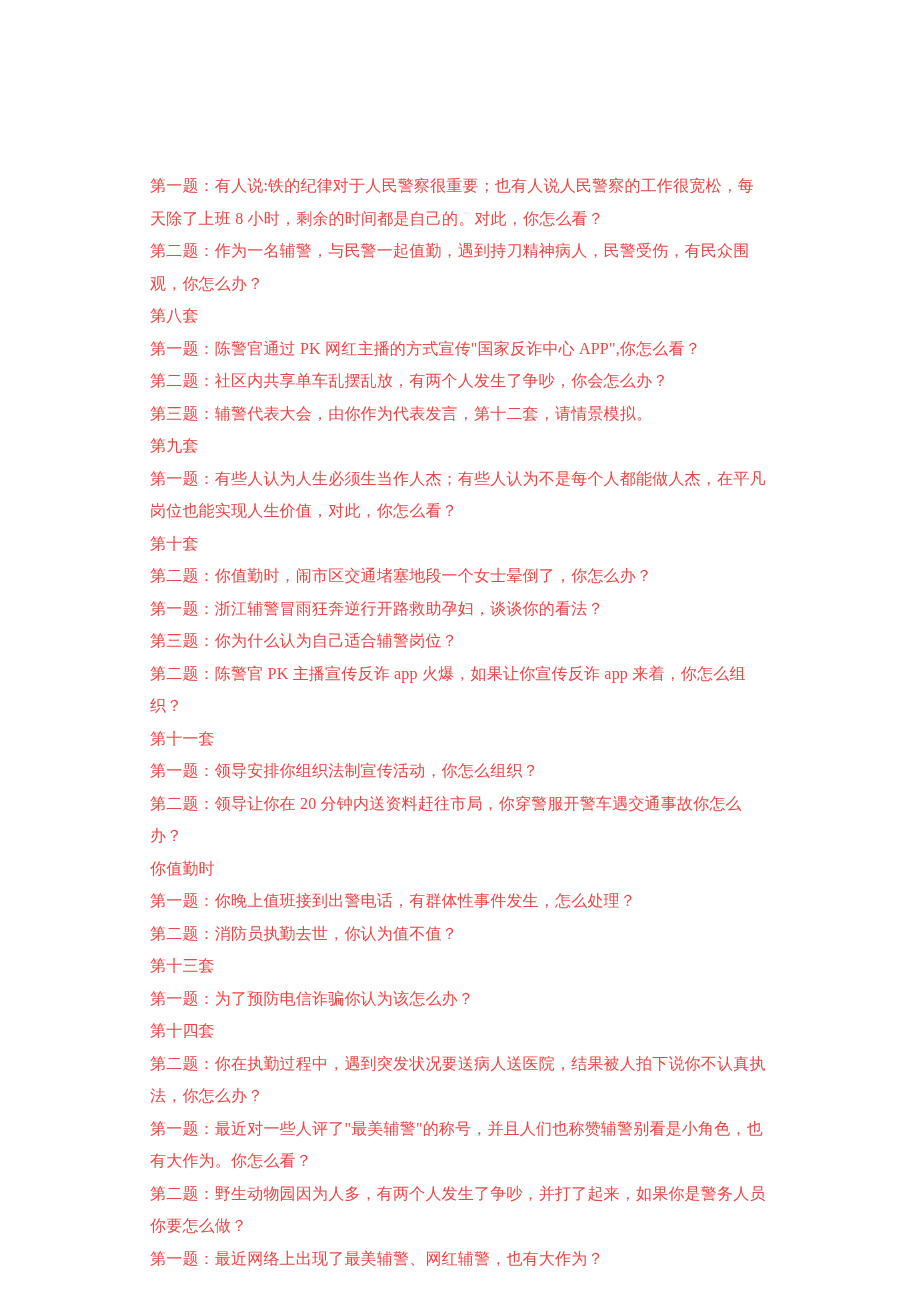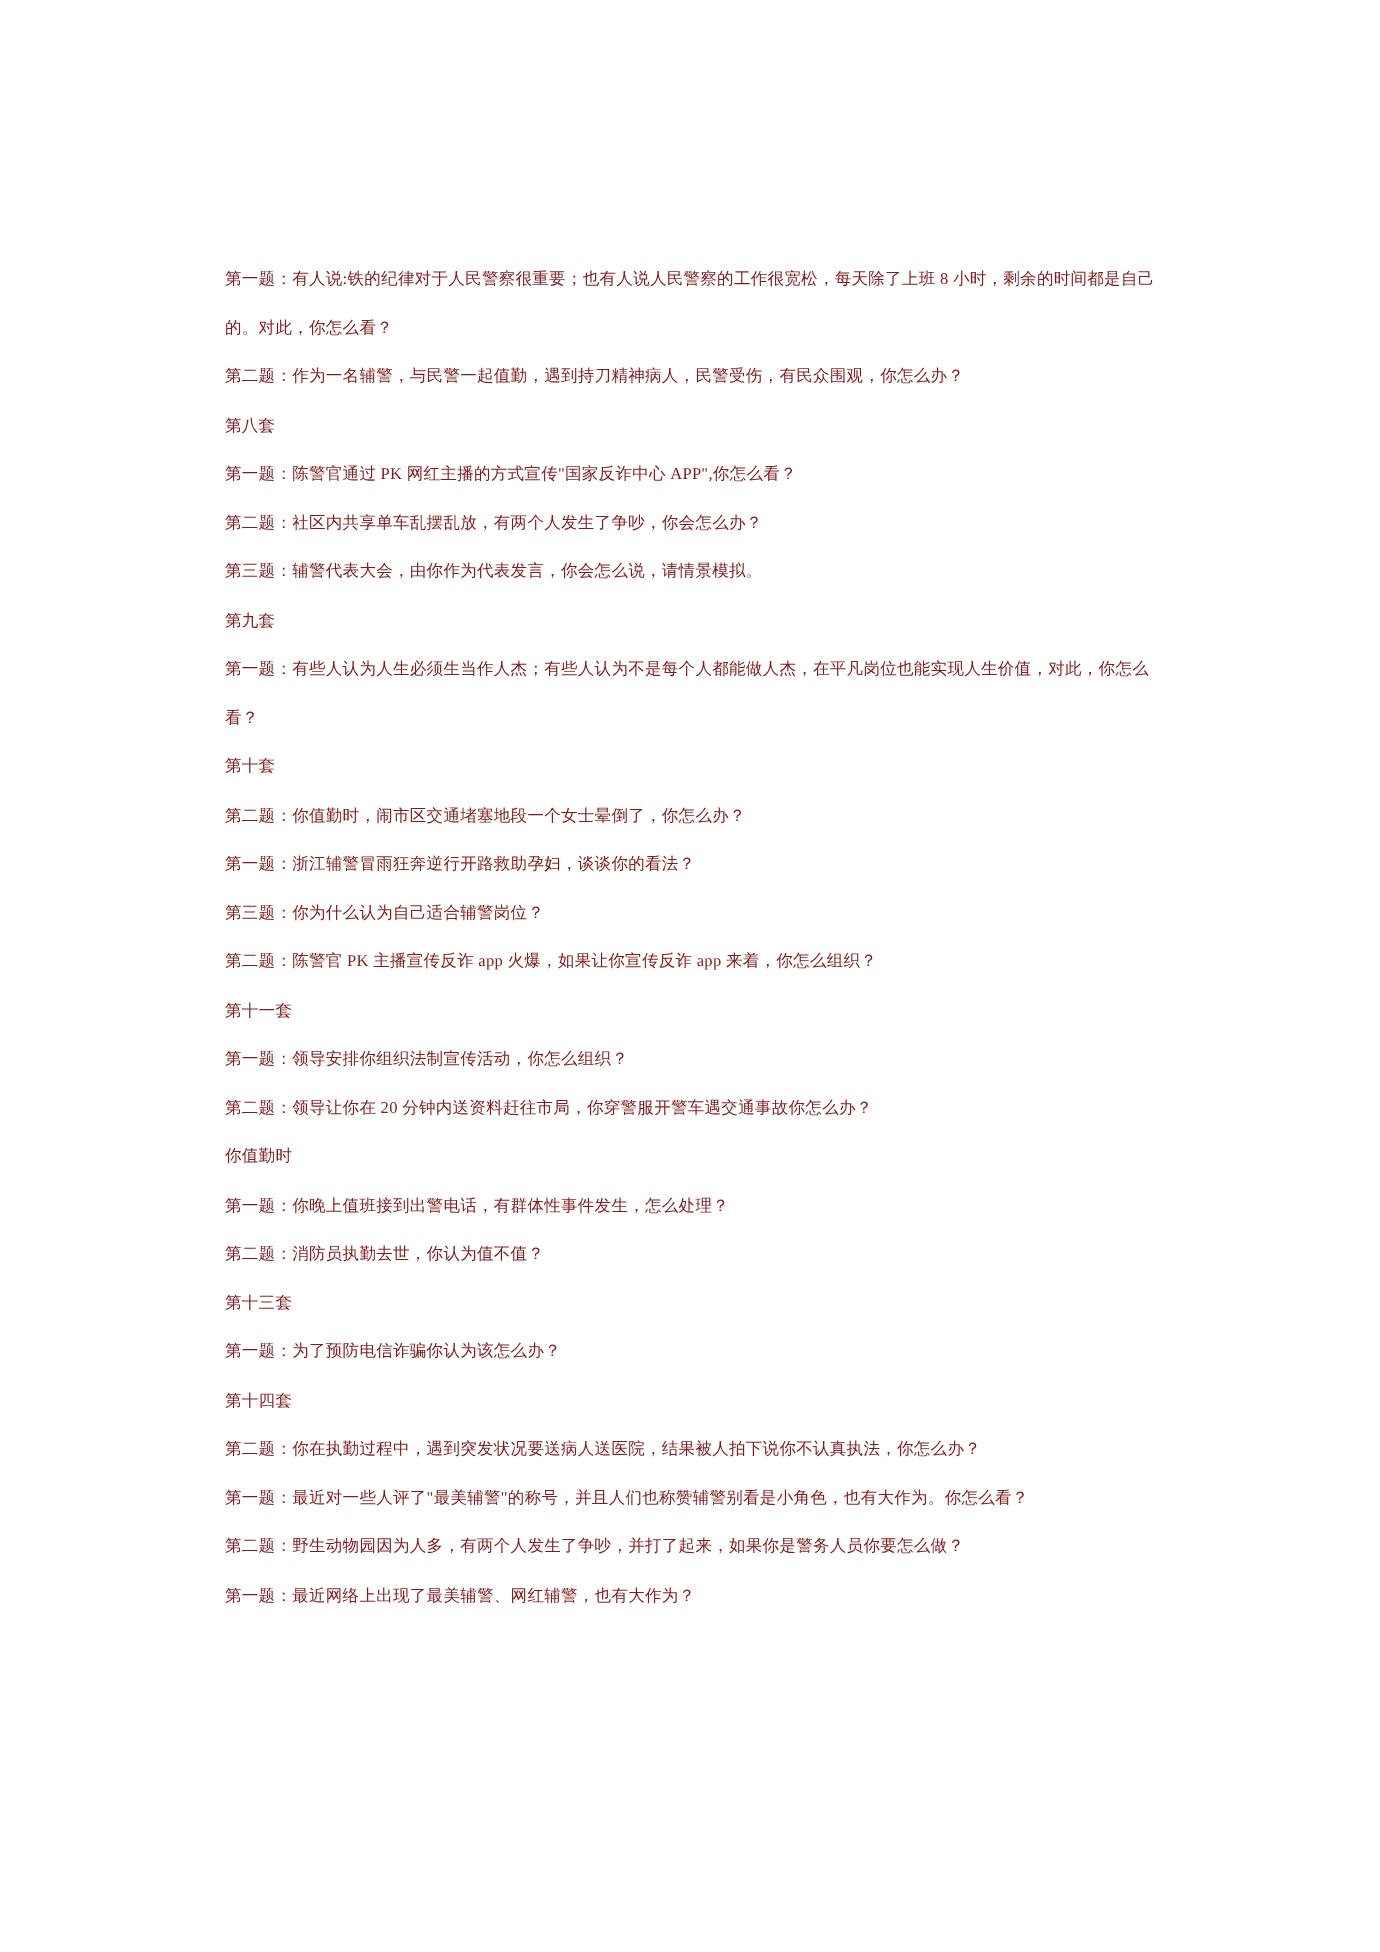--- a/index.html
+++ b/index.html
@@ -7,36 +7,36 @@
     padding: 0;
     background: #ffffff;
     font-family: "SimSun", "宋体", serif;
     width: 920px;
   }
   .page {
     padding: 170px 150px 100px 150px;
     box-sizing: border-box;
   }
   .line {
-    font-size: 11px;
+    font-size: 16px;
     line-height: 32.5px;
-    color: #7f1d1d;
+    color: #ef4444;
     letter-spacing: 0.2px;
   }
 </style>
 </head>
 <body>
 
 <div class="page">
   <div class="line">第一题：有人说:铁的纪律对于人民警察很重要；也有人说人民警察的工作很宽松，每天除了上班 8 小时，剩余的时间都是自己的。对此，你怎么看？</div>
   <div class="line">第二题：作为一名辅警，与民警一起值勤，遇到持刀精神病人，民警受伤，有民众围观，你怎么办？</div>
   <div class="line">第八套</div>
   <div class="line">第一题：陈警官通过 PK 网红主播的方式宣传"国家反诈中心 APP",你怎么看？</div>
   <div class="line">第二题：社区内共享单车乱摆乱放，有两个人发生了争吵，你会怎么办？</div>
-  <div class="line">第三题：辅警代表大会，由你作为代表发言，你会怎么说，请情景模拟。</div>
+  <div class="line">第三题：辅警代表大会，由你作为代表发言，第十二套，请情景模拟。</div>
   <div class="line">第九套</div>
   <div class="line">第一题：有些人认为人生必须生当作人杰；有些人认为不是每个人都能做人杰，在平凡岗位也能实现人生价值，对此，你怎么看？</div>
   <div class="line">第十套</div>
   <div class="line">第二题：你值勤时，闹市区交通堵塞地段一个女士晕倒了，你怎么办？</div>
   <div class="line">第一题：浙江辅警冒雨狂奔逆行开路救助孕妇，谈谈你的看法？</div>
   <div class="line">第三题：你为什么认为自己适合辅警岗位？</div>
   <div class="line">第二题：陈警官 PK 主播宣传反诈 app 火爆，如果让你宣传反诈 app 来着，你怎么组织？</div>
   <div class="line">第十一套</div>
   <div class="line">第一题：领导安排你组织法制宣传活动，你怎么组织？</div>
   <div class="line">第二题：领导让你在 20 分钟内送资料赶往市局，你穿警服开警车遇交通事故你怎么办？</div>

